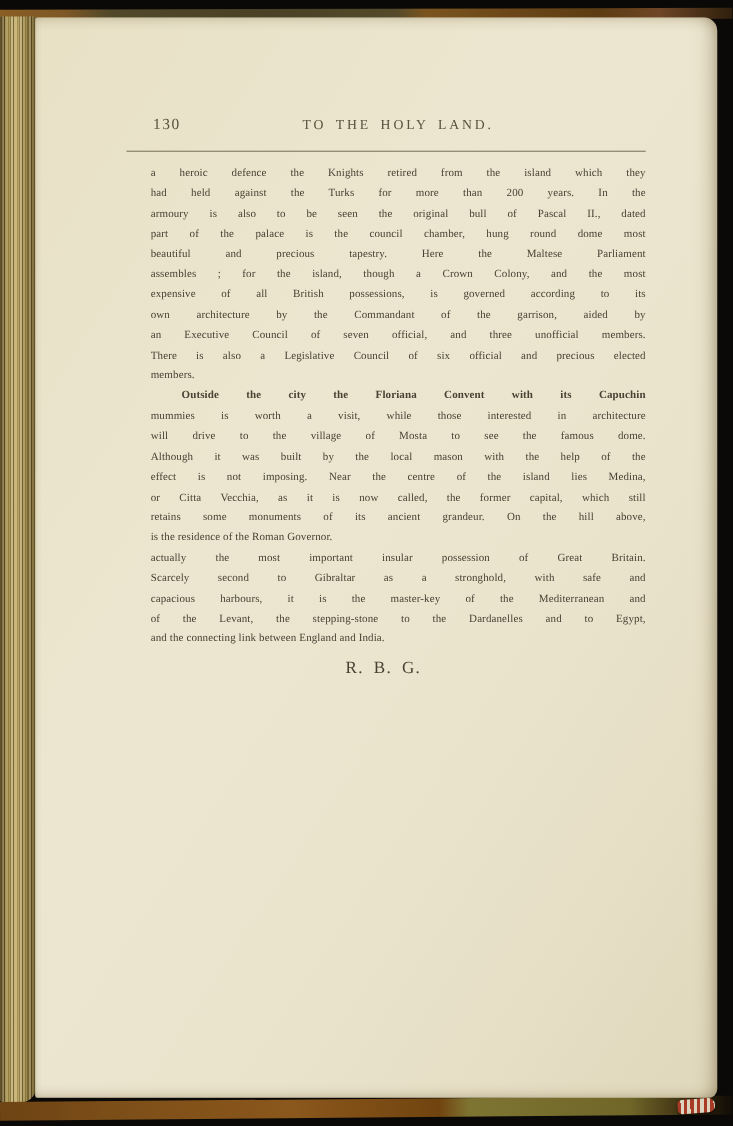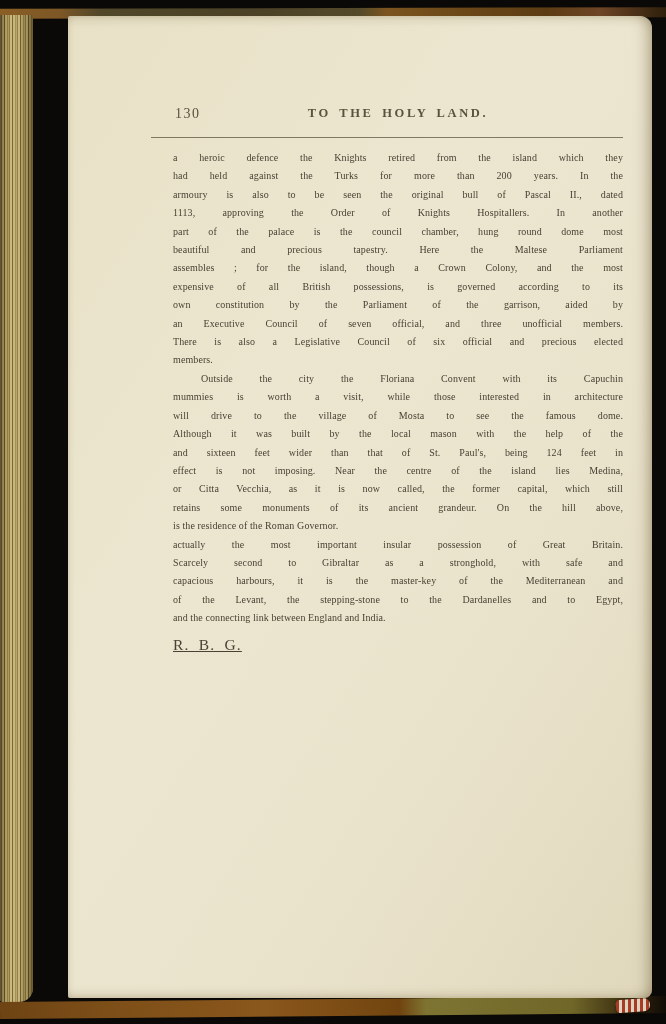--- a/index.html
+++ b/index.html
@@ -50,51 +50,48 @@
   
   .page{
     position:absolute;left:32px;top:16px;right:14px;bottom:26px;
     background:linear-gradient(123deg,#e8e1c6 0%,#ece6d0 38%,#eae3cc 68%,#e0d8bc 100%);
     border-radius:2px 12px 8px 2px;
     box-shadow:
       inset -12px 0 16px -10px rgba(95,75,40,.5),
       inset 0 -8px 12px -8px rgba(120,100,55,.35),
       inset 0 10px 12px -10px rgba(120,100,55,.3),
       inset 4px 0 8px -6px rgba(120,100,55,.3);
-    margin-left: 36px;
   }
   .content{
     position:absolute;left:105px;top:90px;width:450px;
     color:#474033;
   }
   .head-row{position:relative;height:16px;}
   .folio{
     position:absolute;left:2px;top:0;
     font-size:14px;letter-spacing:1.5px;color:#59523e;
   }
   .running-head{
     display:block;text-align:center;
     font-size:12.5px;letter-spacing:2.6px;color:#59523e;
     word-spacing:3px;
-    font-weight:bold;
   }
   .rule{
     height:1px;background:#6e6550;opacity:.85;
     margin:15px 0 0 -22px;width:472px;
   }
   .body{margin-top:11px;font-size:10px;line-height:18.4px;
     letter-spacing:.1px;color:#494234;}
   .line{text-align:justify;text-align-last:justify;}
   .line.last{text-align:justify;text-align-last:left;}
-  .line.indent{text-indent:28px;}
+  .line.indent{text-indent:28px;font-weight:bold;}
   .signature{
-    margin-top:8px;text-align:left;padding-right:27px;
+    margin-top:8px;text-align:center;padding-right:27px;
     font-size:15.5px;letter-spacing:1.2px;color:#494234;
     word-spacing:4px;
-    text-decoration:underline;
   }
 </style>
 </head>
 <body>
 
 <div class="scene">
   <div class="band-top"></div>
   <div class="page-stack"></div>
   <div class="band-bottom"></div>
   <div class="headband"></div>
@@ -103,34 +100,32 @@
     <div class="content">
       <div class="head-row">
         <span class="folio">130</span>
         <span class="running-head">TO THE HOLY LAND.</span>
       </div>
       <div class="rule"></div>
       <div class="body" id="body-text">
           <div class="line">a heroic defence the Knights retired from the island which they</div>
           <div class="line">had held against the Turks for more than 200 years.  In the</div>
           <div class="line">armoury is also to be seen the original bull of Pascal II., dated</div>
-          <div class="line">1113, approving the Order of Knights Hospitallers.  In another</div>
           <div class="line">part of the palace is the council chamber, hung round dome most</div>
           <div class="line">beautiful and precious tapestry.  Here the Maltese Parliament</div>
           <div class="line">assembles ; for the island, though a Crown Colony, and the most</div>
           <div class="line">expensive of all British possessions, is governed according to its</div>
-          <div class="line">own constitution by the Parliament of the garrison, aided by</div>
+          <div class="line">own architecture by the Commandant of the garrison, aided by</div>
           <div class="line">an Executive Council of seven official, and three unofficial members.</div>
           <div class="line">There is also a Legislative Council of six official and precious elected</div>
           <div class="line last">members.</div>
           <div class="line indent">Outside the city the Floriana Convent with its Capuchin</div>
           <div class="line">mummies is worth a visit, while those interested in architecture</div>
           <div class="line">will drive to the village of Mosta to see the famous dome.</div>
           <div class="line">Although it was built by the local mason with the help of the</div>
-          <div class="line">and sixteen feet wider than that of St. Paul's, being 124 feet in</div>
           <div class="line">effect is not imposing.  Near the centre of the island lies Medina,</div>
           <div class="line">or Citta Vecchia, as it is now called, the former capital, which still</div>
           <div class="line">retains some monuments of its ancient grandeur.  On the hill above,</div>
           <div class="line last">is the residence of the Roman Governor.</div>
           <div class="line">actually the most important insular possession of Great Britain.</div>
           <div class="line">Scarcely second to Gibraltar as a stronghold, with safe and</div>
           <div class="line">capacious harbours, it is the master-key of the Mediterranean and</div>
           <div class="line">of the Levant, the stepping-stone to the Dardanelles and to Egypt,</div>
           <div class="line last">and the connecting link between England and India.</div>
         </div>

